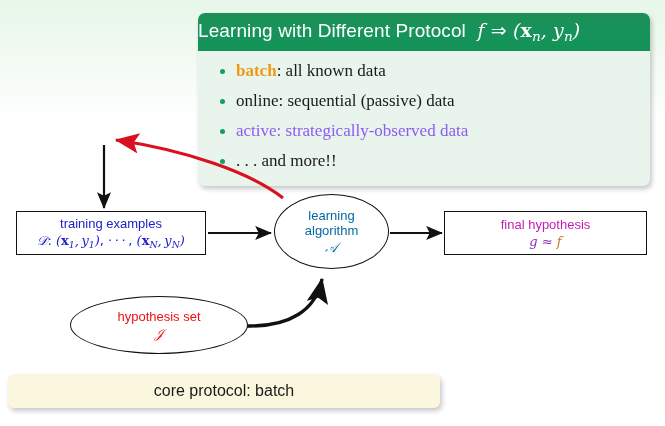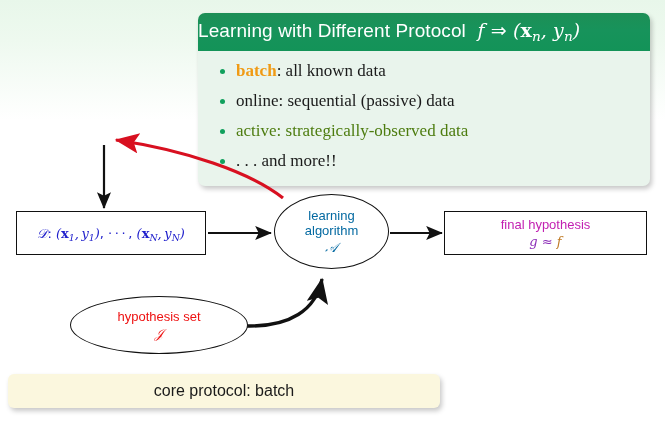--- a/index.html
+++ b/index.html
@@ -69,21 +69,21 @@
   }
 
   
   .mi { font-family: "DejaVu Serif", serif; font-style: italic; }
   .mcal { font-family: "DejaVu Serif", serif; font-style: italic; }
   .mbf { font-family: "DejaVu Serif", serif; font-weight: bold; font-style: normal; }
   .sub { font-size: 0.72em; vertical-align: -0.28em; font-style: italic; font-family: "DejaVu Serif", serif; }
   .op { font-family: "DejaVu Sans", sans-serif; font-style: normal; }
 
   .c-orange { color: #f09a14; font-weight: bold; }
-  .c-red    { color: #4d7c0f; }
+  .c-red    { color: #8b5cf6; }
   .c-black  { color: #1a1a1a; }
 
   
   .node {
     position: absolute;
     box-sizing: border-box;
     display: flex;
     flex-direction: column;
     align-items: center;
     justify-content: center;
@@ -190,20 +190,21 @@
 
     <line x1="390" y1="233" x2="442" y2="233" stroke="#111" stroke-width="2.2" marker-end="url(#arrowBlack)"></line>
 
     <path d="M246,326 C290,327 316,310 322,279" fill="none" stroke="#111" stroke-width="3.4" marker-end="url(#arrowBlack)"></path>
 
     <path d="M283,198 C250,172 185,150 116,140" fill="none" stroke="#d81020" stroke-width="3.2" marker-end="url(#arrowRed)"></path>
   </svg>
 
 
   <div class="node rectbox" id="node-train">
+    <div class="l1">training examples</div>
     <div class="l2 mi"><span class="mcal">𝒟</span><span class="op">:&nbsp;</span>(<span class="mbf">x</span><span class="sub">1</span>, y<span class="sub">1</span>)<span class="op">,&nbsp;· · · ,&nbsp;</span>(<span class="mbf">x</span><span class="sub">N</span>, y<span class="sub">N</span>)</div>
   </div>
 
   <div class="node ellipse-oval" id="node-algo">
     <div class="l1">learning</div>
     <div class="l1">algorithm</div>
     <div class="l2 mcal">𝒜</div>
   </div>
 
   <div class="node ellipse-oval" id="node-hyp">

